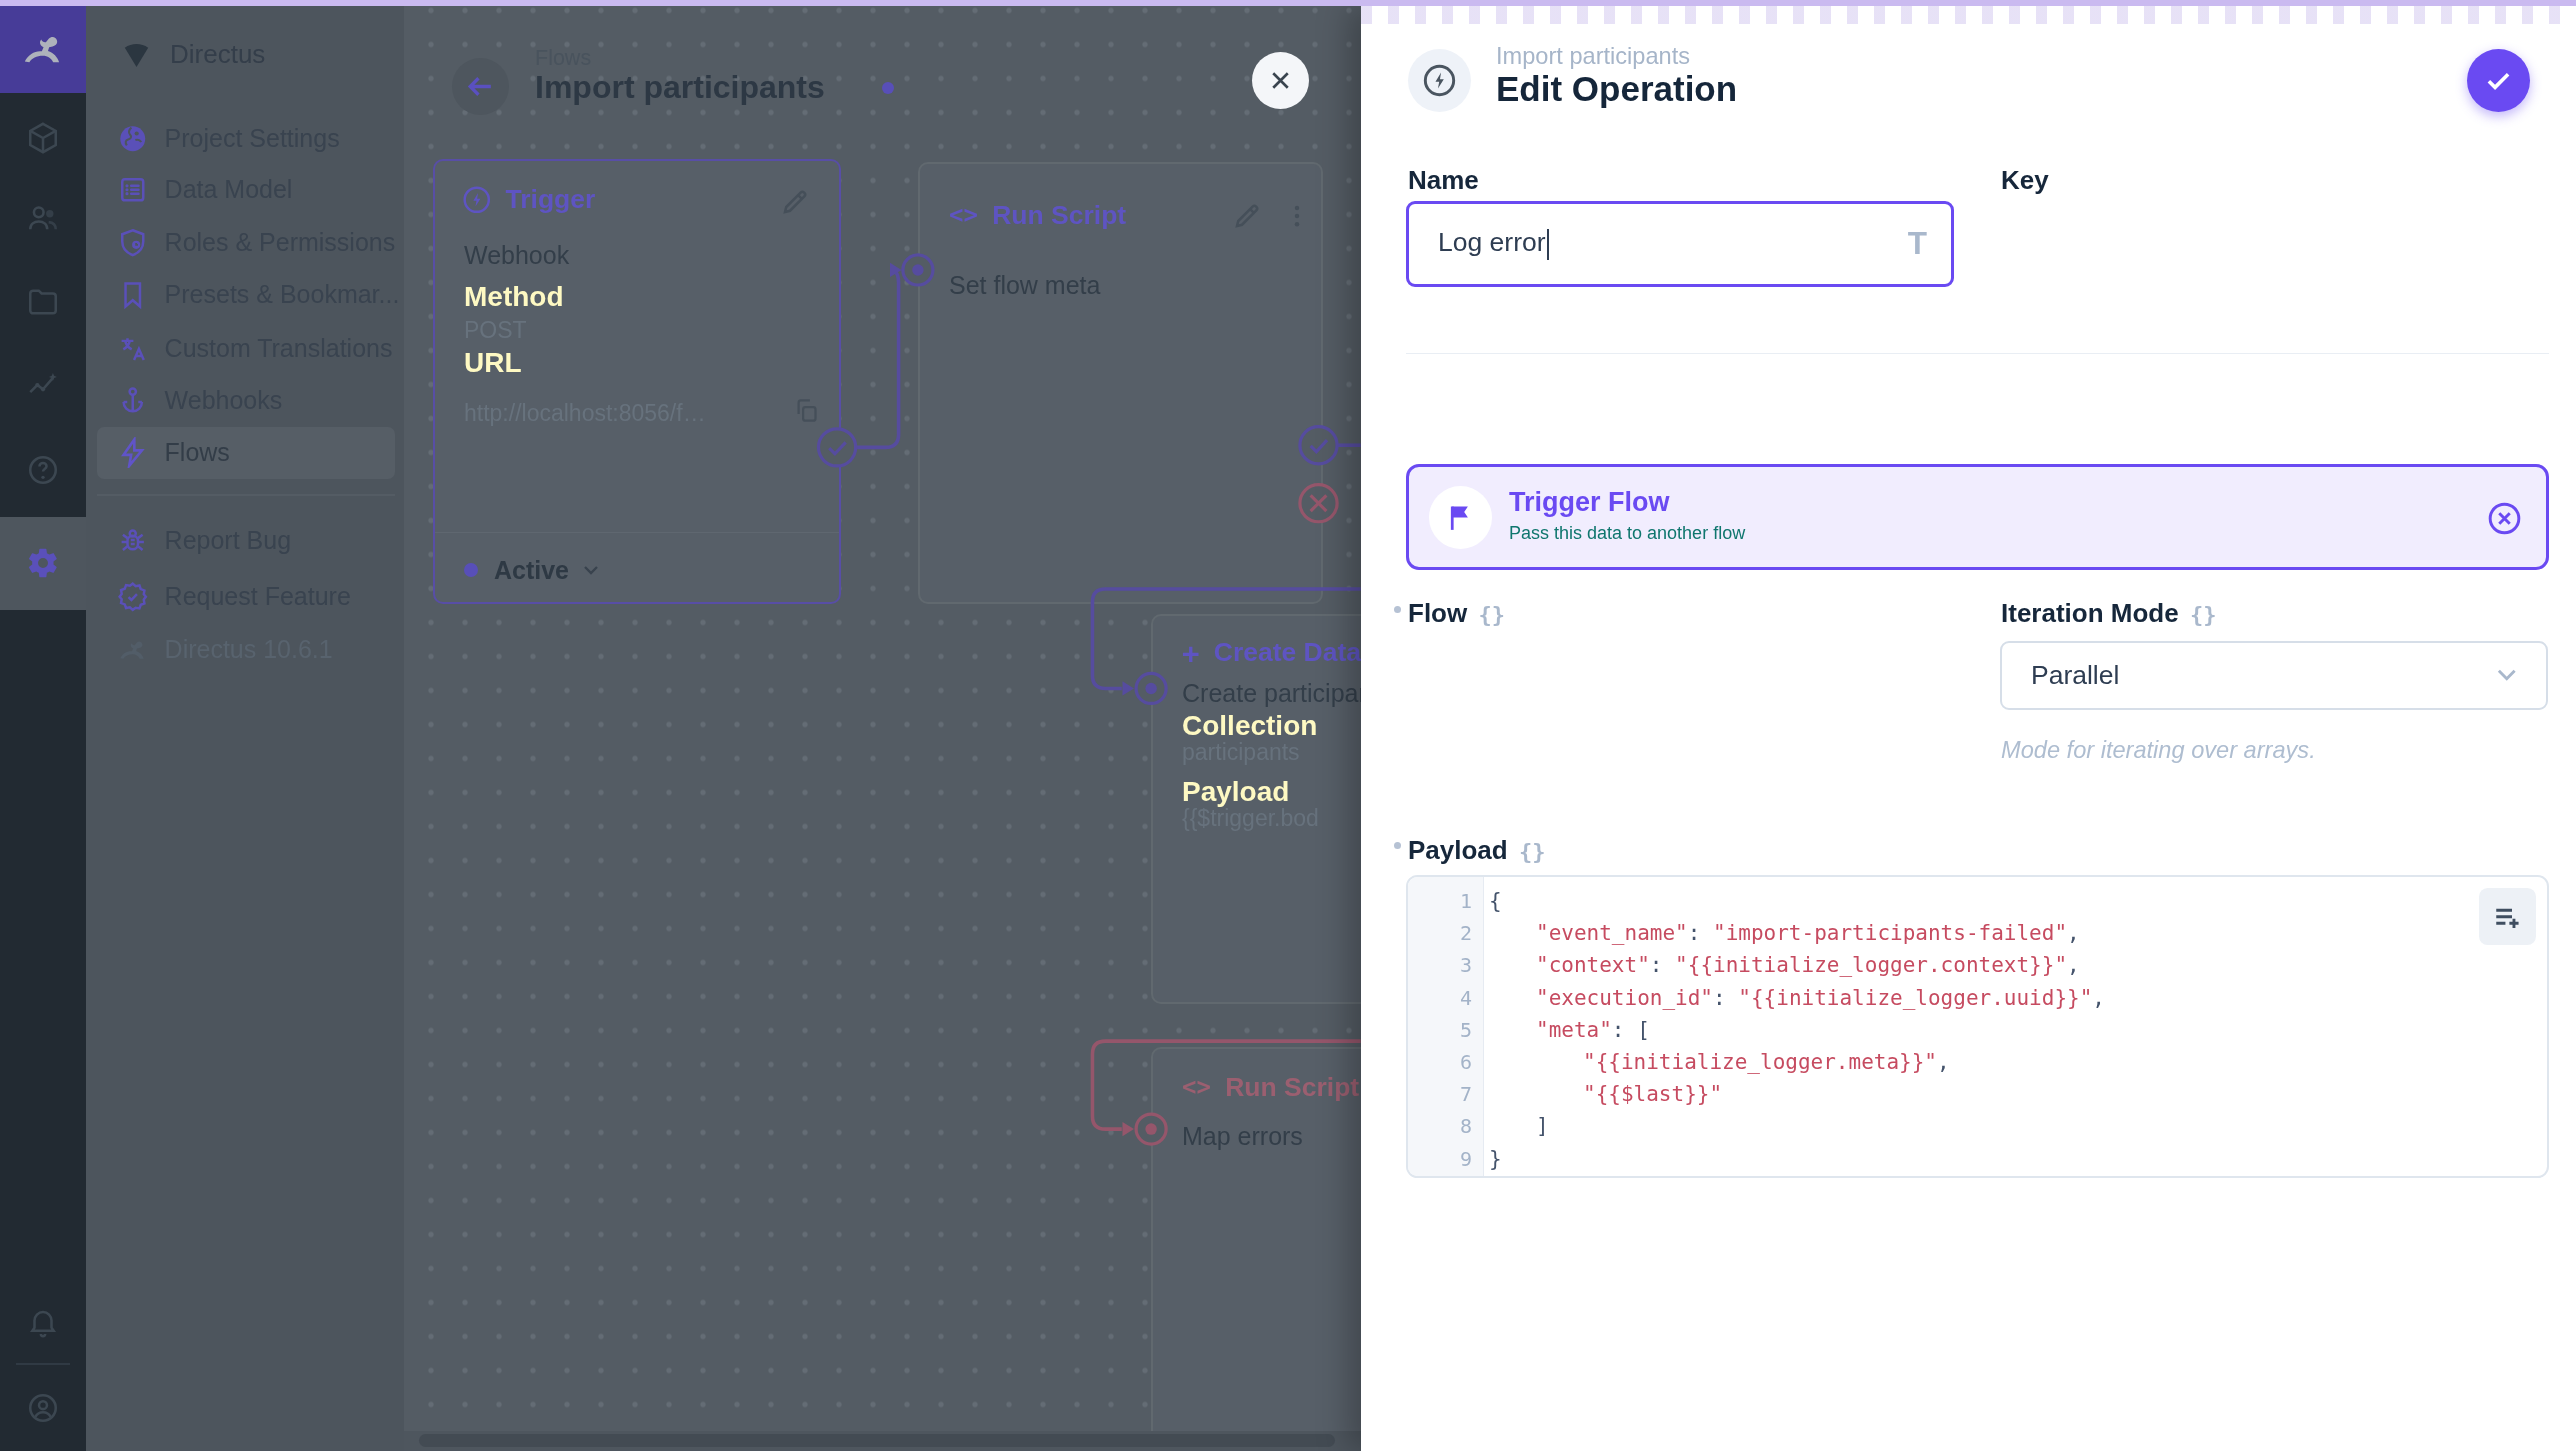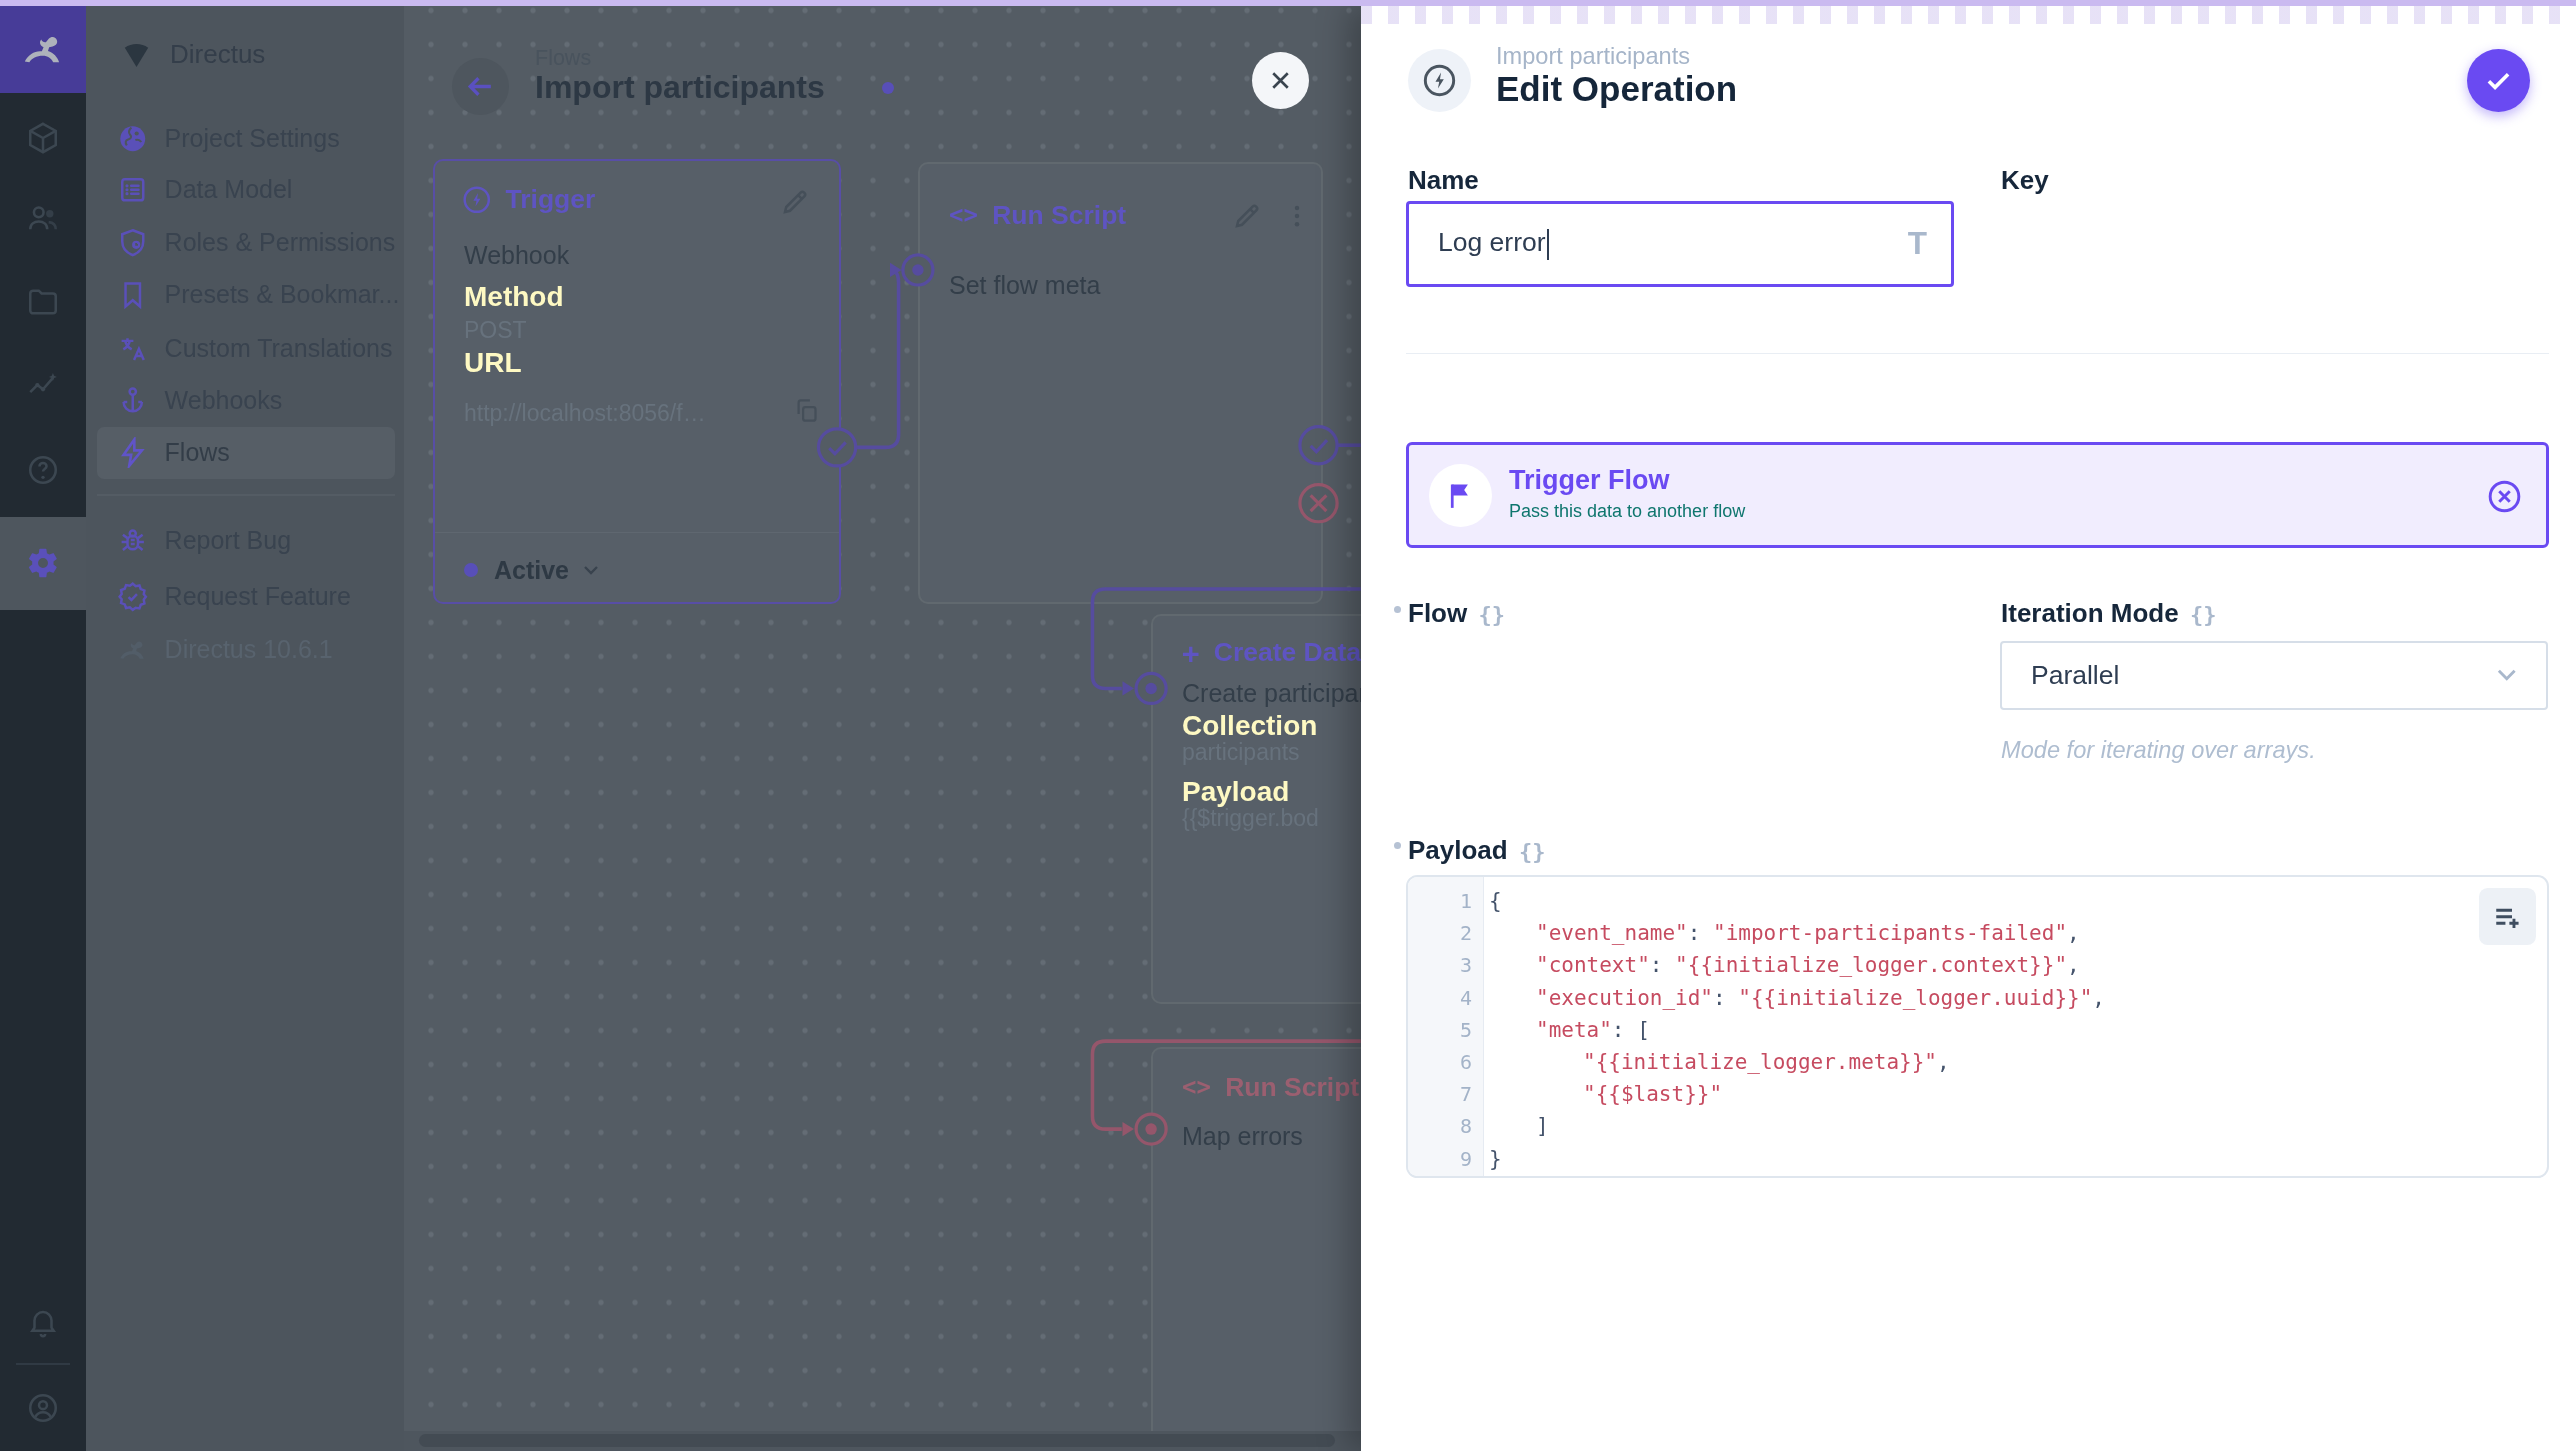--- a/index.html
+++ b/index.html
@@ -58,28 +58,28 @@
 
   
   .drawer{left:1361px;top:5.7px;width:1215px;height:1445px;background:#ffffff;z-index:40;
     box-shadow:-13px 0 29px rgba(0,0,0,.25);}
   .d-sub{color:#a6b5c9;font-size:23.6px;}
   .d-title{color:#15263a;font-size:35px;font-weight:bold;}
   .fab{position:absolute;width:63px;height:63px;border-radius:50%;background:#6a4af2;display:flex;align-items:center;justify-content:center;box-shadow:0 4.3px 11.4px rgba(106,74,242,.4);}
   .f-label{position:absolute;color:#16273b;font-size:26px;font-weight:bold;white-space:nowrap;}
   .braces{color:#a9b8cc;font-size:22px;font-family:"DejaVu Sans Mono",monospace;margin-left:11.4px;}
   .req-dot{position:absolute;width:7.2px;height:7.2px;border-radius:50%;background:#b6c2d4;}
-  .inp{position:absolute;height:86px;border-radius:4px;background:#fff;box-sizing:border-box;
+  .inp{position:absolute;height:86px;border-radius:9px;background:#fff;box-sizing:border-box;
        display:flex;align-items:center;border:2.1px solid #d6dee8;}
   .inp.focus{border:3.6px solid #6a4af2;}
   .inp .val{margin-left:29px;color:#2e3d52;font-size:26.5px;white-space:nowrap;}
   .inp .tail{position:absolute;right:24px;color:#a9b8cc;}
   .caret{display:inline-block;width:2.1px;height:31.5px;background:#2e3d52;vertical-align:middle;margin-left:1.4px;}
   .divider{position:absolute;height:1.4px;background:#e9eef4;}
-  .tf-card{position:absolute;border:3.6px solid #6a4af2;border-radius:6px;background:#f1edfe;box-sizing:border-box;}
+  .tf-card{position:absolute;border:3.6px solid #6a4af2;border-radius:13px;background:#f1edfe;box-sizing:border-box;margin-top:22px;}
   .tf-title{color:#6a4af2;font-size:27px;font-weight:bold;}
   .tf-sub{color:#0f766e;font-size:18px;}
   .note{position:absolute;color:#aebdd0;font-size:23.6px;font-style:italic;white-space:nowrap;}
 
   .editor{position:absolute;border:2.1px solid #dfe6ee;border-radius:11.4px;background:#fff;overflow:hidden;box-sizing:border-box;}
   .gutter{position:absolute;left:0;top:0;width:75px;height:100%;background:#f5f7fa;border-right:1.4px solid #e6ebf2;}
   .code-row{position:absolute;left:0;width:100%;height:32px;line-height:32px;}
   .code-row .ln{position:absolute;left:0;width:64px;text-align:right;color:#a3b3c8;font-size:20px;font-family:"DejaVu Sans Mono",monospace;}
   .code-row .cl{position:absolute;left:81px;font-size:21px;font-family:"DejaVu Sans Mono",monospace;white-space:pre;}
   .cs{color:#c64b60;}

